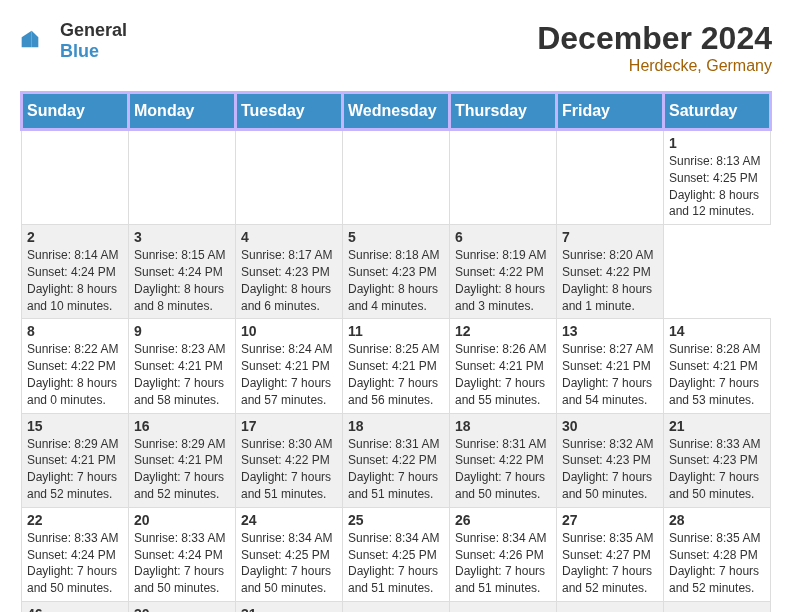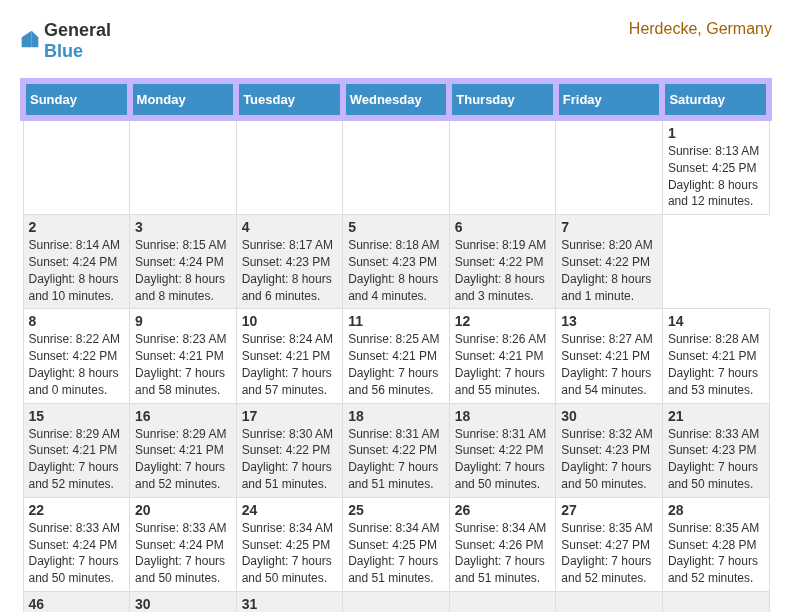--- a/index.html
+++ b/index.html
@@ -12,21 +12,21 @@
     }
     .header {
       display: flex;
       justify-content: space-between;
       align-items: flex-start;
       margin-bottom: 16px;
     }
     .logo {
       display: flex;
       align-items: center;
-      gap: 4px;
+      gap: 20px;
     }
     .logo-text-general {
       font-size: 18px;
       font-weight: bold;
       color: #333;
     }
     .logo-text-blue {
       font-size: 18px;
       font-weight: bold;
       color: #3d8fc7;
@@ -49,25 +49,25 @@
       color: #a16207;
     }
     table {
       width: 100%;
       border-collapse: collapse;
       table-layout: fixed;
     }
     thead tr th {
       background-color: #3d8fc7;
       color: #fff;
-      font-size: 13px;
+      font-size: 16px;
       font-weight: bold;
       padding: 8px 4px;
       text-align: left;
-      border: 6px solid #c4b5fd;
+      border: 3px solid #c4b5fd;
     }
     tbody tr {
       vertical-align: top;
     }
     tbody tr:nth-child(odd) {
       background-color: #fff;
     }
     tbody tr:nth-child(even) {
       background-color: #f0f0f0;
     }
@@ -105,20 +105,21 @@
         <polygon points="14,2 22,10 22,22 14,22" fill="#3d8fc7"></polygon>
         <polygon points="2,10 14,2 14,22 2,22" fill="#3d8fc7"></polygon>
       </svg>
     </div>
     <div>
       <span class="logo-text-general">General</span><br>
       <span class="logo-text-blue">Blue</span>
     </div>
   </div>
   <div class="title-block">
+    <div class="month-title">December 2024</div>
     <div class="location-title">Herdecke, Germany</div>
   </div>
 </div>
 
 <table>
   <thead>
     <tr>
     <th>Sunday</th>
         <th>Monday</th>
         <th>Tuesday</th>

